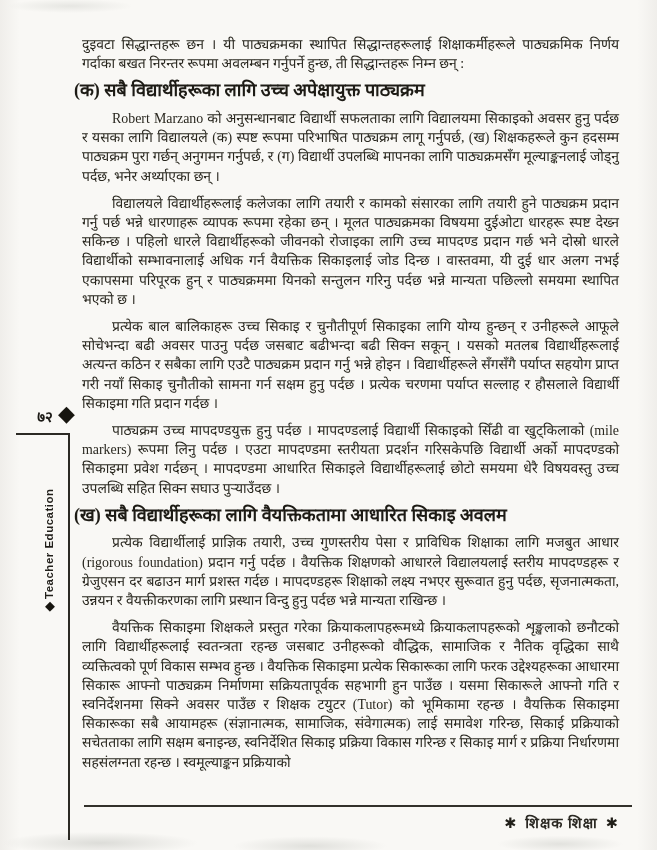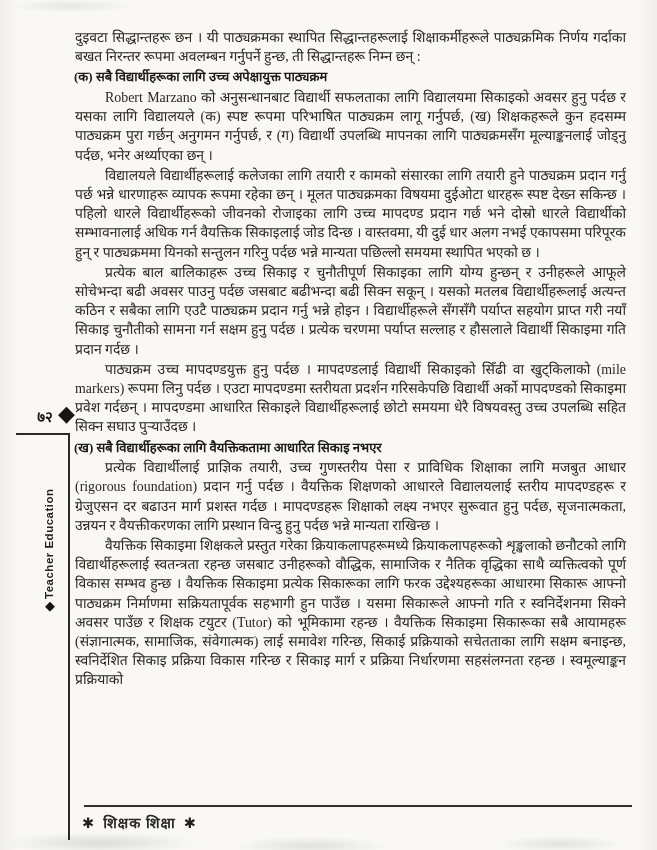--- a/index.html
+++ b/index.html
@@ -13,24 +13,24 @@
       radial-gradient(90px 10px at 70px 6px, #e6e6e2 0%, rgba(230,230,226,0) 70%),
       linear-gradient(to right, rgba(233,231,227,.6) 0%, rgba(233,231,227,0) 3%, rgba(233,231,227,0) 97%, rgba(233,231,227,.6) 100%),
       #f9f8f5;
     color:#26241f;
   }
   .body-text{
     position:absolute;left:74px;top:27px;width:553px;
     font-size:13.9px;line-height:19.2px;text-align:justify;
     color:#29271f;
   }
-  .body-text p{margin:1px;text-indent:30px;}
+  .body-text p{margin:8px;text-indent:30px;}
   .body-text p.no-indent{text-indent:0;}
   .sec-heading{
-    margin:0;font-size:13px;line-height:19.6px;font-weight:bold;
+    margin:0;font-size:18px;line-height:19.6px;font-weight:bold;
     text-indent:0;color:#1d1b15;
   }
   
   .pagenum{
     position:absolute;left:28px;top:406px;width:34px;
     font-family:"Liberation Sans","DejaVu Sans",sans-serif;
     font-weight:bold;font-size:15px;color:#1c1a16;text-align:center;
   }
   .corner-diamond{
     position:absolute;left:58px;top:403px;font-size:22px;line-height:22px;
@@ -51,38 +51,38 @@
   }
   .side-diamond{
     position:absolute;left:45px;top:598px;font-size:13px;color:#17150f;
     font-family:"DejaVu Sans",sans-serif;
   }
   
   .footer-rule{
     position:absolute;left:84px;top:805px;width:548px;height:2px;background:#33312b;
   }
   .footer-text{
-    position:absolute;left:74px;top:812px;width:553px;text-align:left;
+    position:absolute;left:74px;top:812px;width:553px;text-align:right;
     font-size:14.5px;font-weight:bold;color:#2b2923;letter-spacing:1px;
   }
   .footer-text .star{font-weight:normal;padding:0 8px;color:#211f19;}
 </style>
 </head>
 <body>
 
 <div class="body-text">
   <p class="no-indent">दुइवटा सिद्धान्तहरू छन । यी पाठ्यक्रमका स्थापित सिद्धान्तहरूलाई शिक्षाकर्मीहरूले पाठ्यक्रमिक निर्णय गर्दाका बखत निरन्तर रूपमा अवलम्बन गर्नुपर्ने हुन्छ, ती सिद्धान्तहरू निम्न छन् :</p>
 
   <h2 class="sec-heading">(क) सबै विद्यार्थीहरूका लागि उच्च अपेक्षायुक्त पाठ्यक्रम</h2>
   <p>Robert Marzano को अनुसन्धानबाट विद्यार्थी सफलताका लागि विद्यालयमा सिकाइको अवसर हुनु पर्दछ र यसका लागि विद्यालयले (क) स्पष्ट रूपमा परिभाषित पाठ्यक्रम लागू गर्नुपर्छ, (ख) शिक्षकहरूले कुन हदसम्म पाठ्यक्रम पुरा गर्छन् अनुगमन गर्नुपर्छ, र (ग) विद्यार्थी उपलब्धि मापनका लागि पाठ्यक्रमसँग मूल्याङ्कनलाई जोड्नु पर्दछ, भनेर अर्थ्याएका छन् ।</p>
   <p>विद्यालयले विद्यार्थीहरूलाई कलेजका लागि तयारी र कामको संसारका लागि तयारी हुने पाठ्यक्रम प्रदान गर्नु पर्छ भन्ने धारणाहरू व्यापक रूपमा रहेका छन् । मूलत पाठ्यक्रमका विषयमा दुईओटा धारहरू स्पष्ट देख्न सकिन्छ । पहिलो धारले विद्यार्थीहरूको जीवनको रोजाइका लागि उच्च मापदण्ड प्रदान गर्छ भने दोस्रो धारले विद्यार्थीको सम्भावनालाई अधिक गर्न वैयक्तिक सिकाइलाई जोड दिन्छ । वास्तवमा, यी दुई धार अलग नभई एकापसमा परिपूरक हुन् र पाठ्यक्रममा यिनको सन्तुलन गरिनु पर्दछ भन्ने मान्यता पछिल्लो समयमा स्थापित भएको छ ।</p>
   <p>प्रत्येक बाल बालिकाहरू उच्च सिकाइ र चुनौतीपूर्ण सिकाइका लागि योग्य हुन्छन् र उनीहरूले आफूले सोचेभन्दा बढी अवसर पाउनु पर्दछ जसबाट बढीभन्दा बढी सिक्न सकून् । यसको मतलब विद्यार्थीहरूलाई अत्यन्त कठिन र सबैका लागि एउटै पाठ्यक्रम प्रदान गर्नु भन्ने होइन । विद्यार्थीहरूले सँगसँगै पर्याप्त सहयोग प्राप्त गरी नयाँ सिकाइ चुनौतीको सामना गर्न सक्षम हुनु पर्दछ । प्रत्येक चरणमा पर्याप्त सल्लाह र हौसलाले विद्यार्थी सिकाइमा गति प्रदान गर्दछ ।</p>
   <p>पाठ्यक्रम उच्च मापदण्डयुक्त हुनु पर्दछ । मापदण्डलाई विद्यार्थी सिकाइको सिँढी वा खुट्किलाको (mile markers) रूपमा लिनु पर्दछ । एउटा मापदण्डमा स्तरीयता प्रदर्शन गरिसकेपछि विद्यार्थी अर्को मापदण्डको सिकाइमा प्रवेश गर्दछन् । मापदण्डमा आधारित सिकाइले विद्यार्थीहरूलाई छोटो समयमा धेरै विषयवस्तु उच्च उपलब्धि सहित सिक्न सघाउ पुऱ्याउँदछ ।</p>
 
-  <h2 class="sec-heading">(ख) सबै विद्यार्थीहरूका लागि वैयक्तिकतामा आधारित सिकाइ नभएर</h2>
+  <h2 class="sec-heading">(ख) सबै विद्यार्थीहरूका लागि वैयक्तिकतामा आधारित सिकाइ अवलम</h2>
   <p>प्रत्येक विद्यार्थीलाई प्राज्ञिक तयारी, उच्च गुणस्तरीय पेसा र प्राविधिक शिक्षाका लागि मजबुत आधार (rigorous foundation) प्रदान गर्नु पर्दछ । वैयक्तिक शिक्षणको आधारले विद्यालयलाई स्तरीय मापदण्डहरू र ग्रेजुएसन दर बढाउन मार्ग प्रशस्त गर्दछ । मापदण्डहरू शिक्षाको लक्ष्य नभएर सुरूवात हुनु पर्दछ, सृजनात्मकता, उन्नयन र वैयक्तीकरणका लागि प्रस्थान विन्दु हुनु पर्दछ भन्ने मान्यता राखिन्छ ।</p>
   <p>वैयक्तिक सिकाइमा शिक्षकले प्रस्तुत गरेका क्रियाकलापहरूमध्ये क्रियाकलापहरूको शृङ्खलाको छनौटको लागि विद्यार्थीहरूलाई स्वतन्त्रता रहन्छ जसबाट उनीहरूको वौद्धिक, सामाजिक र नैतिक वृद्धिका साथै व्यक्तित्वको पूर्ण विकास सम्भव हुन्छ । वैयक्तिक सिकाइमा प्रत्येक सिकारूका लागि फरक उद्देश्यहरूका आधारमा सिकारू आफ्नो पाठ्यक्रम निर्माणमा सक्रियतापूर्वक सहभागी हुन पाउँछ । यसमा सिकारूले आफ्नो गति र स्वनिर्देशनमा सिक्ने अवसर पाउँछ र शिक्षक टयुटर (Tutor) को भूमिकामा रहन्छ । वैयक्तिक सिकाइमा सिकारूका सबै आयामहरू (संज्ञानात्मक, सामाजिक, संवेगात्मक) लाई समावेश गरिन्छ, सिकाई प्रक्रियाको सचेतताका लागि सक्षम बनाइन्छ, स्वनिर्देशित सिकाइ प्रक्रिया विकास गरिन्छ र सिकाइ मार्ग र प्रक्रिया निर्धारणमा सहसंलग्नता रहन्छ । स्वमूल्याङ्कन प्रक्रियाको</p>
 </div>
 
 <div class="pagenum">७२</div>
 <div class="corner-diamond">◆</div>
 <div class="hline"></div>
 <div class="vline"></div>
 <div class="side-label">Teacher Education</div>
 <div class="side-diamond">◆</div>

